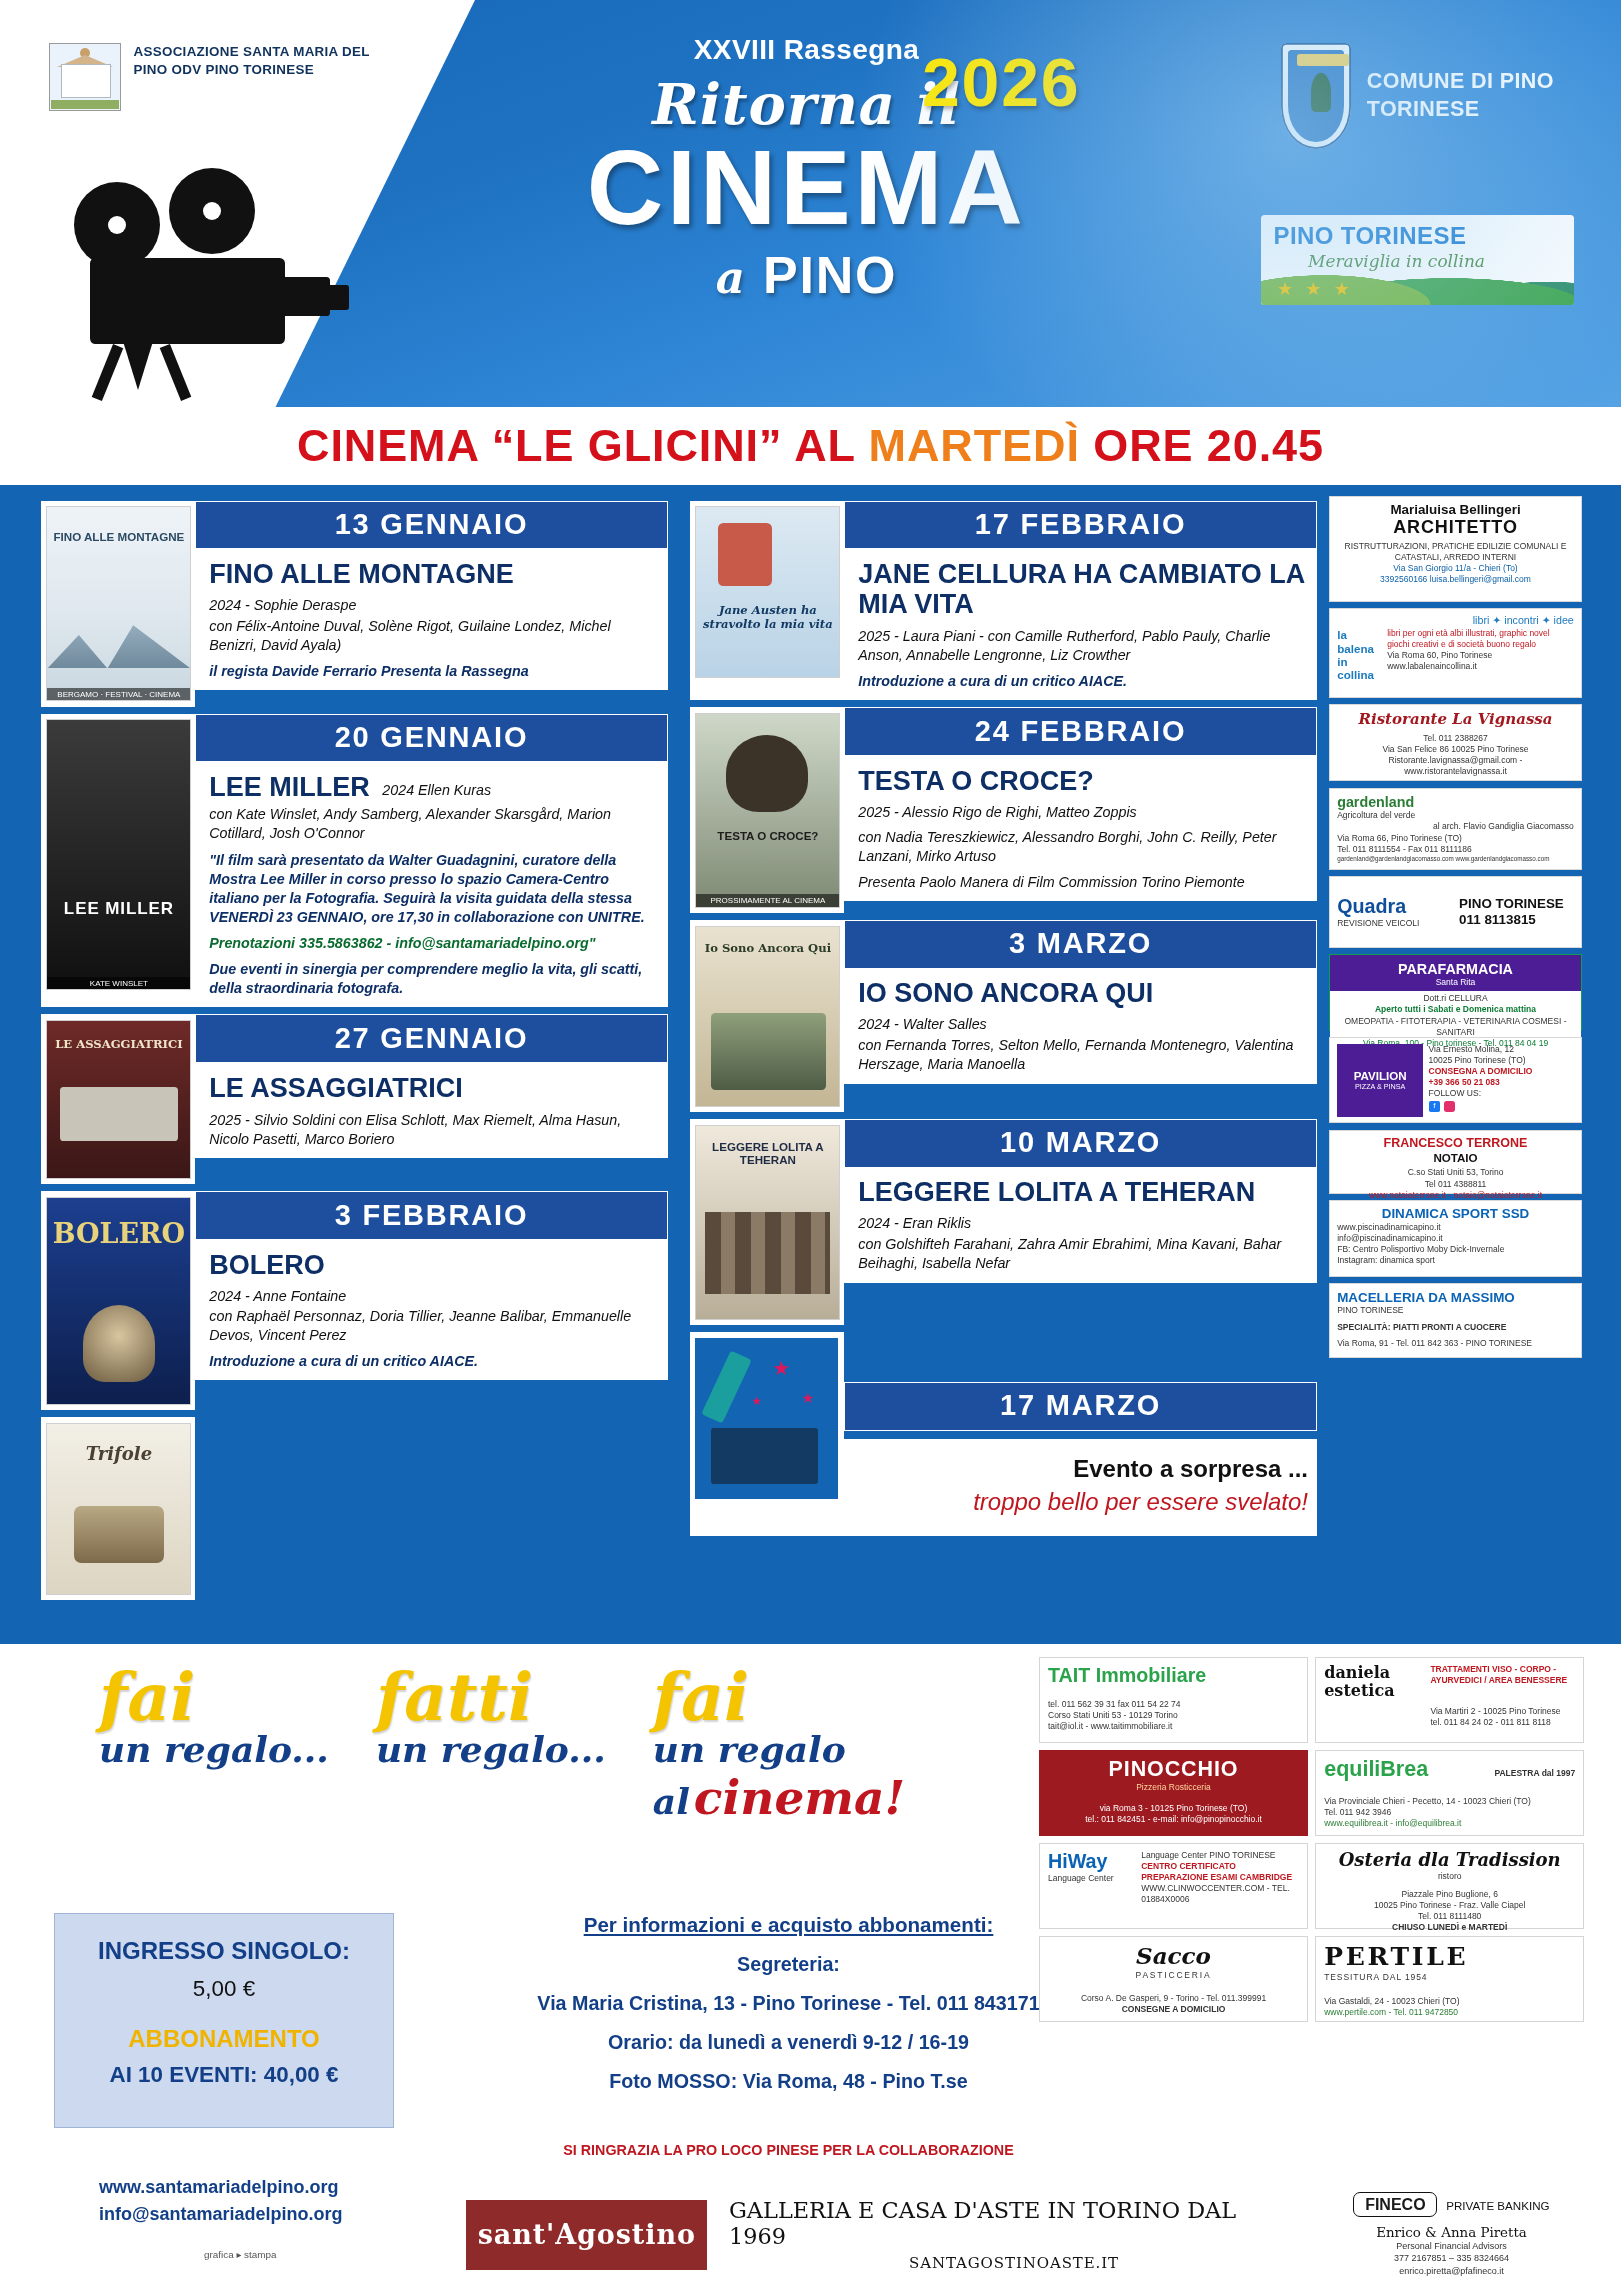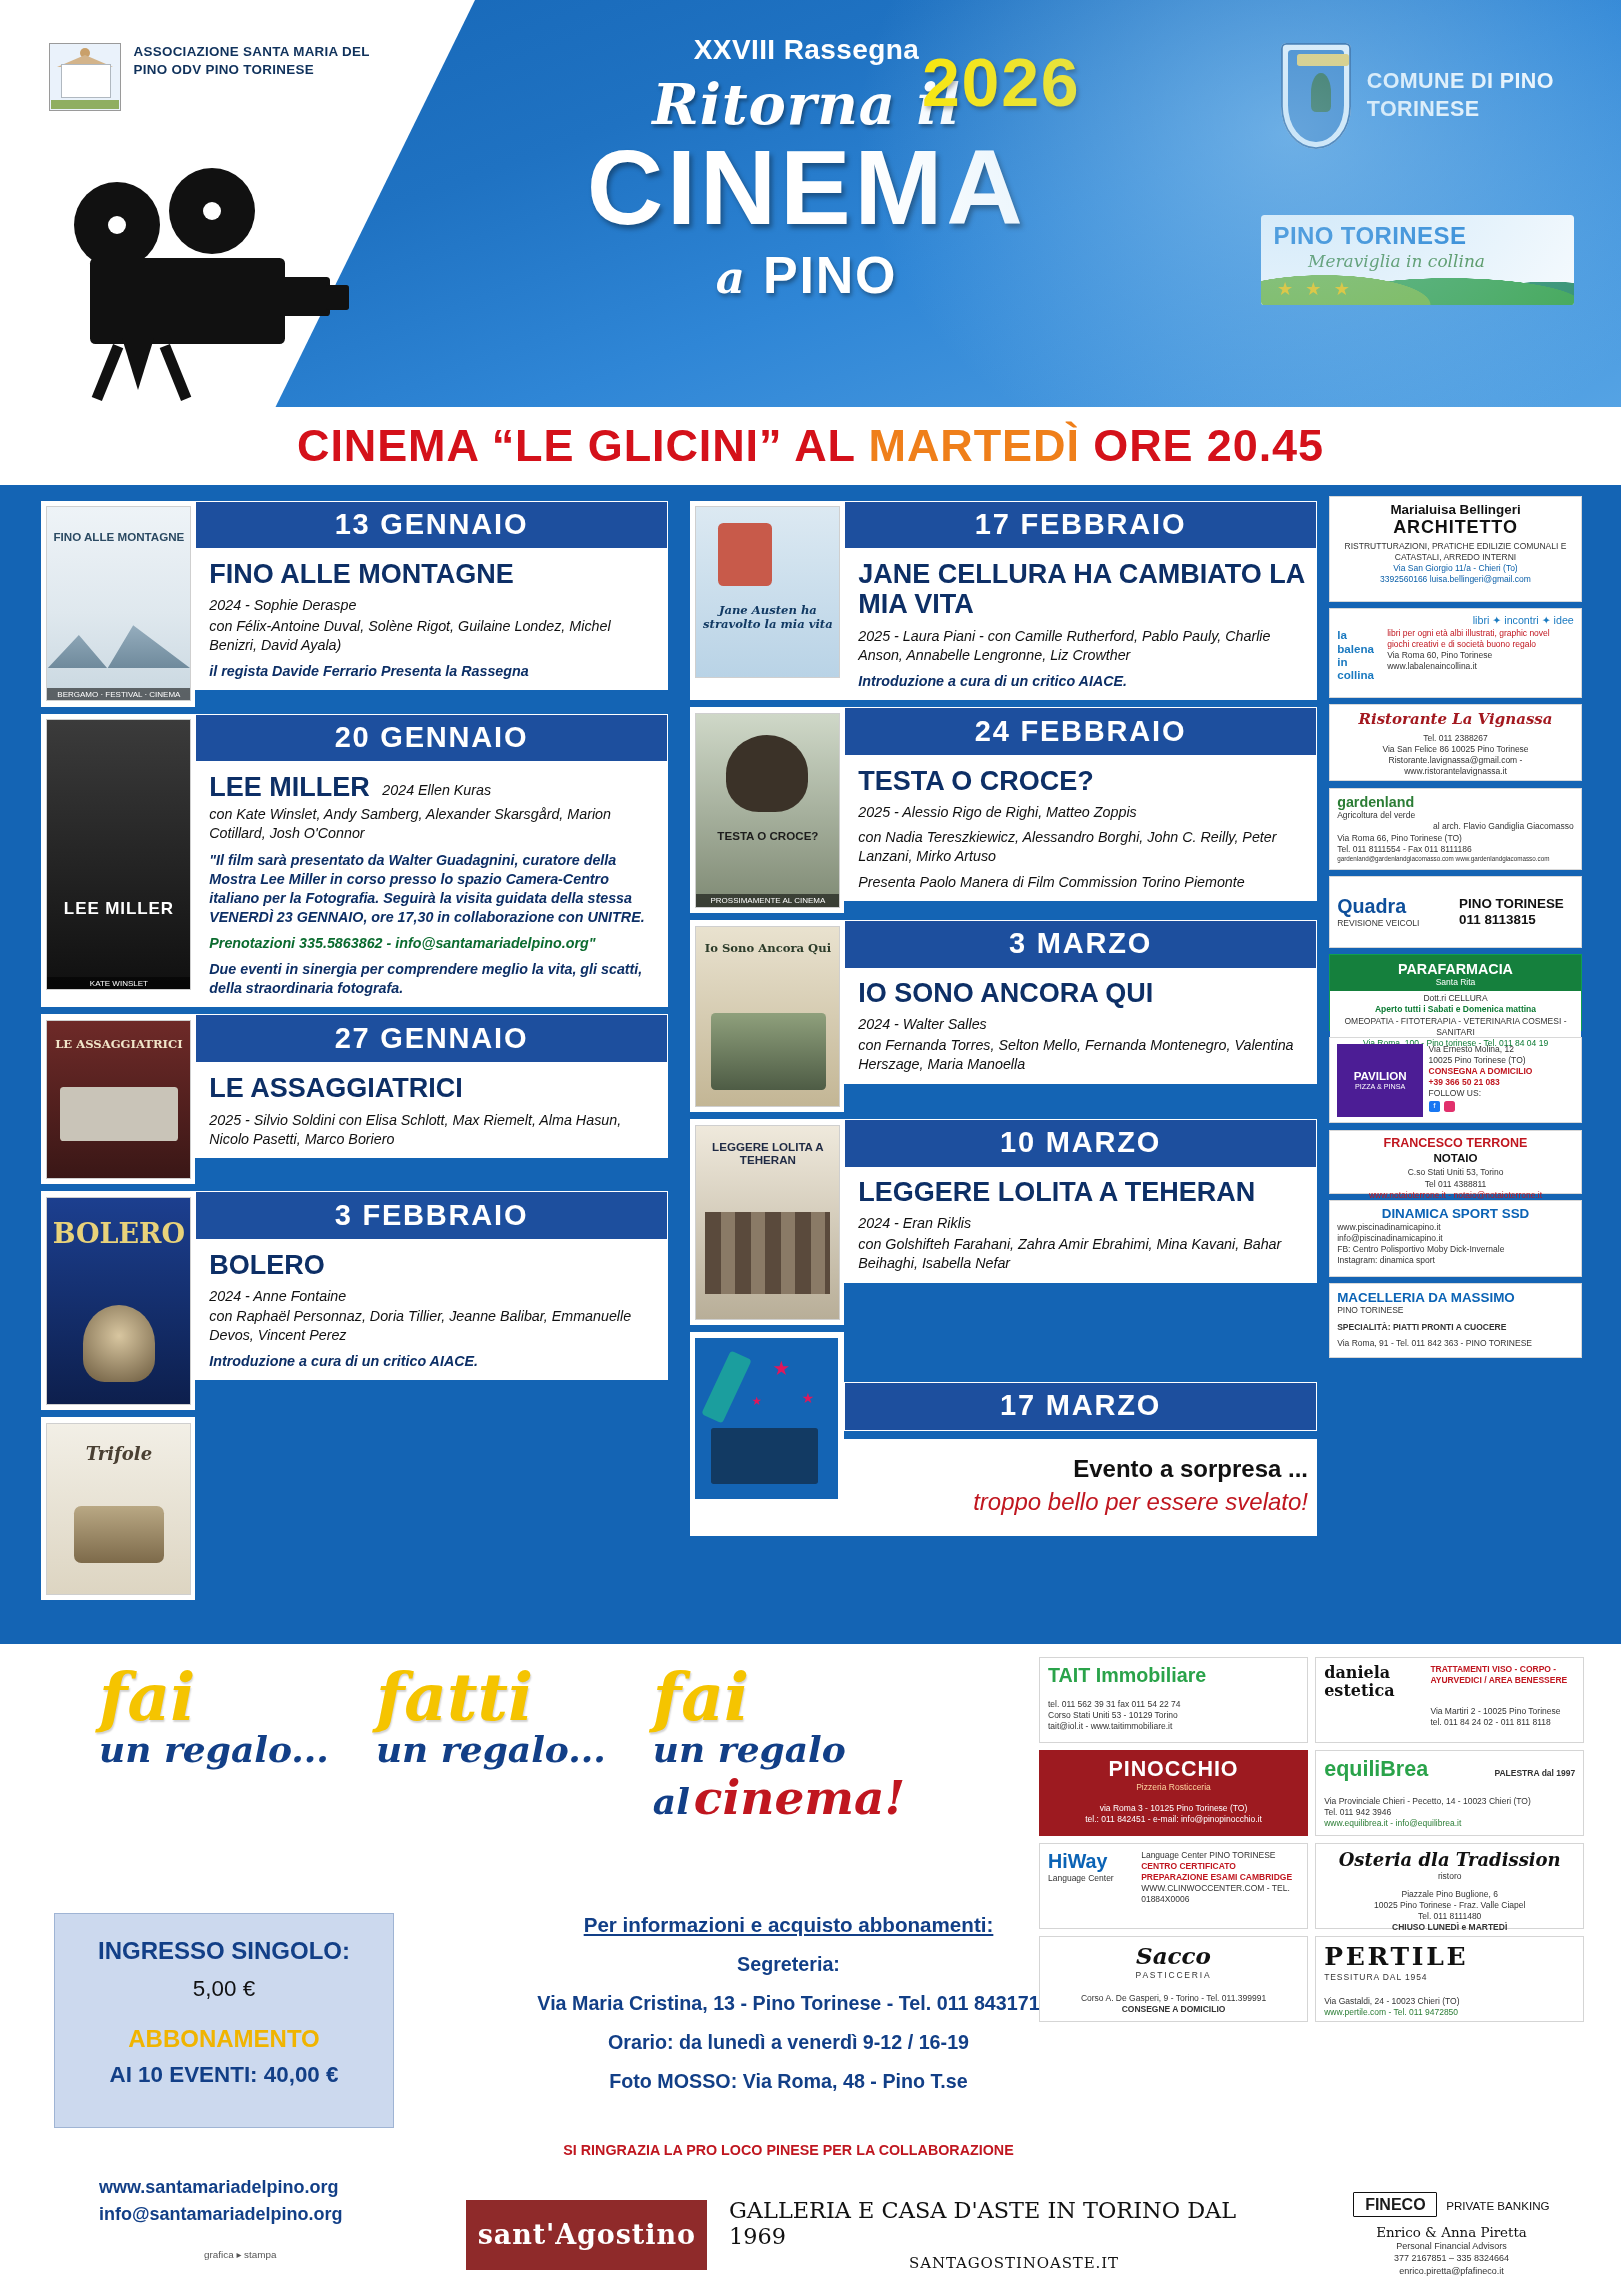--- a/index.html
+++ b/index.html
@@ -173,21 +173,21 @@
   .sa-txt{font-family:"DejaVu Serif",serif;color:#111;}
   .sa-t1{font-size:22.4px;}
   .sa-t2{font-size:15px;letter-spacing:0.9px;margin-top:5.4px;text-align:center;}
 
   .botads{position:absolute;left:1039px;top:12.5px;width:555px;}
   .botgrid{display:flex;gap:7.2px;}
   .botcol{width:269px;}
   .botcard{background:#fff;border:0.9px solid #d5d5d5;margin-bottom:7.2px;padding:6.3px 8px;box-sizing:border-box;}
 
   .fineco{position:absolute;left:1317px;top:548px;width:269px;text-align:center;}
-  .fineco .fbox{border:1.8px solid #111;border-radius:1px;display:inline-block;padding:2.7px 10.7px;font-size:16px;font-weight:bold;}
+  .fineco .fbox{border:1.8px solid #111;border-radius:7px;display:inline-block;padding:2.7px 10.7px;font-size:16px;font-weight:bold;}
   .fineco .priv{font-size:11.6px;color:#111;margin-left:9px;}
   .fineco .names{font-family:"DejaVu Serif",serif;font-size:13.4px;margin-top:7.2px;color:#111;}
   .fineco .sm{font-size:9px;color:#333;line-height:1.4;}
 </style>
 </head>
 <body>
 
 <div class="poster">
 
   <div class="header">
@@ -471,21 +471,21 @@
         <div style="flex:1;">
           <div class="ad-t" style="color:#0e4f9b;font-size:19.7px;">Quadra</div>
           <div class="ad-s">REVISIONE VEICOLI</div>
         </div>
         <div style="flex:1;">
           <div class="ad-t" style="font-size:13.4px;">PINO TORINESE</div>
           <div class="ad-t" style="font-size:13.4px;">011 8113815</div>
         </div>
       </div>
 
-      <div class="adcard" style="height:77px;background:#15803d;border-color:#0f9f4f;">
+      <div class="adcard" style="height:77px;background:#4c1d95;border-color:#0f9f4f;">
         <div class="ad-t" style="color:#fff;text-align:center;font-size:14.3px;">PARAFARMACIA</div>
         <div class="ad-s" style="color:#fff;text-align:center;">Santa Rita</div>
         <div style="background:#fff;margin:2.7px -7.2px -5.4px;padding:2.7px 5.4px;">
           <div class="ad-s" style="text-align:center;">Dott.ri CELLURA</div>
           <div class="ad-s" style="text-align:center;color:#0b7a33;font-weight:bold;">Aperto tutti i Sabati e Domenica mattina</div>
           <div class="ad-s" style="text-align:center;">OMEOPATIA - FITOTERAPIA - VETERINARIA COSMESI - SANITARI</div>
           <div class="ad-s" style="text-align:center;color:#0b7a33;">Via Roma, 100 - Pino torinese - Tel. 011 84 04 19</div>
         </div>
       </div>
 

